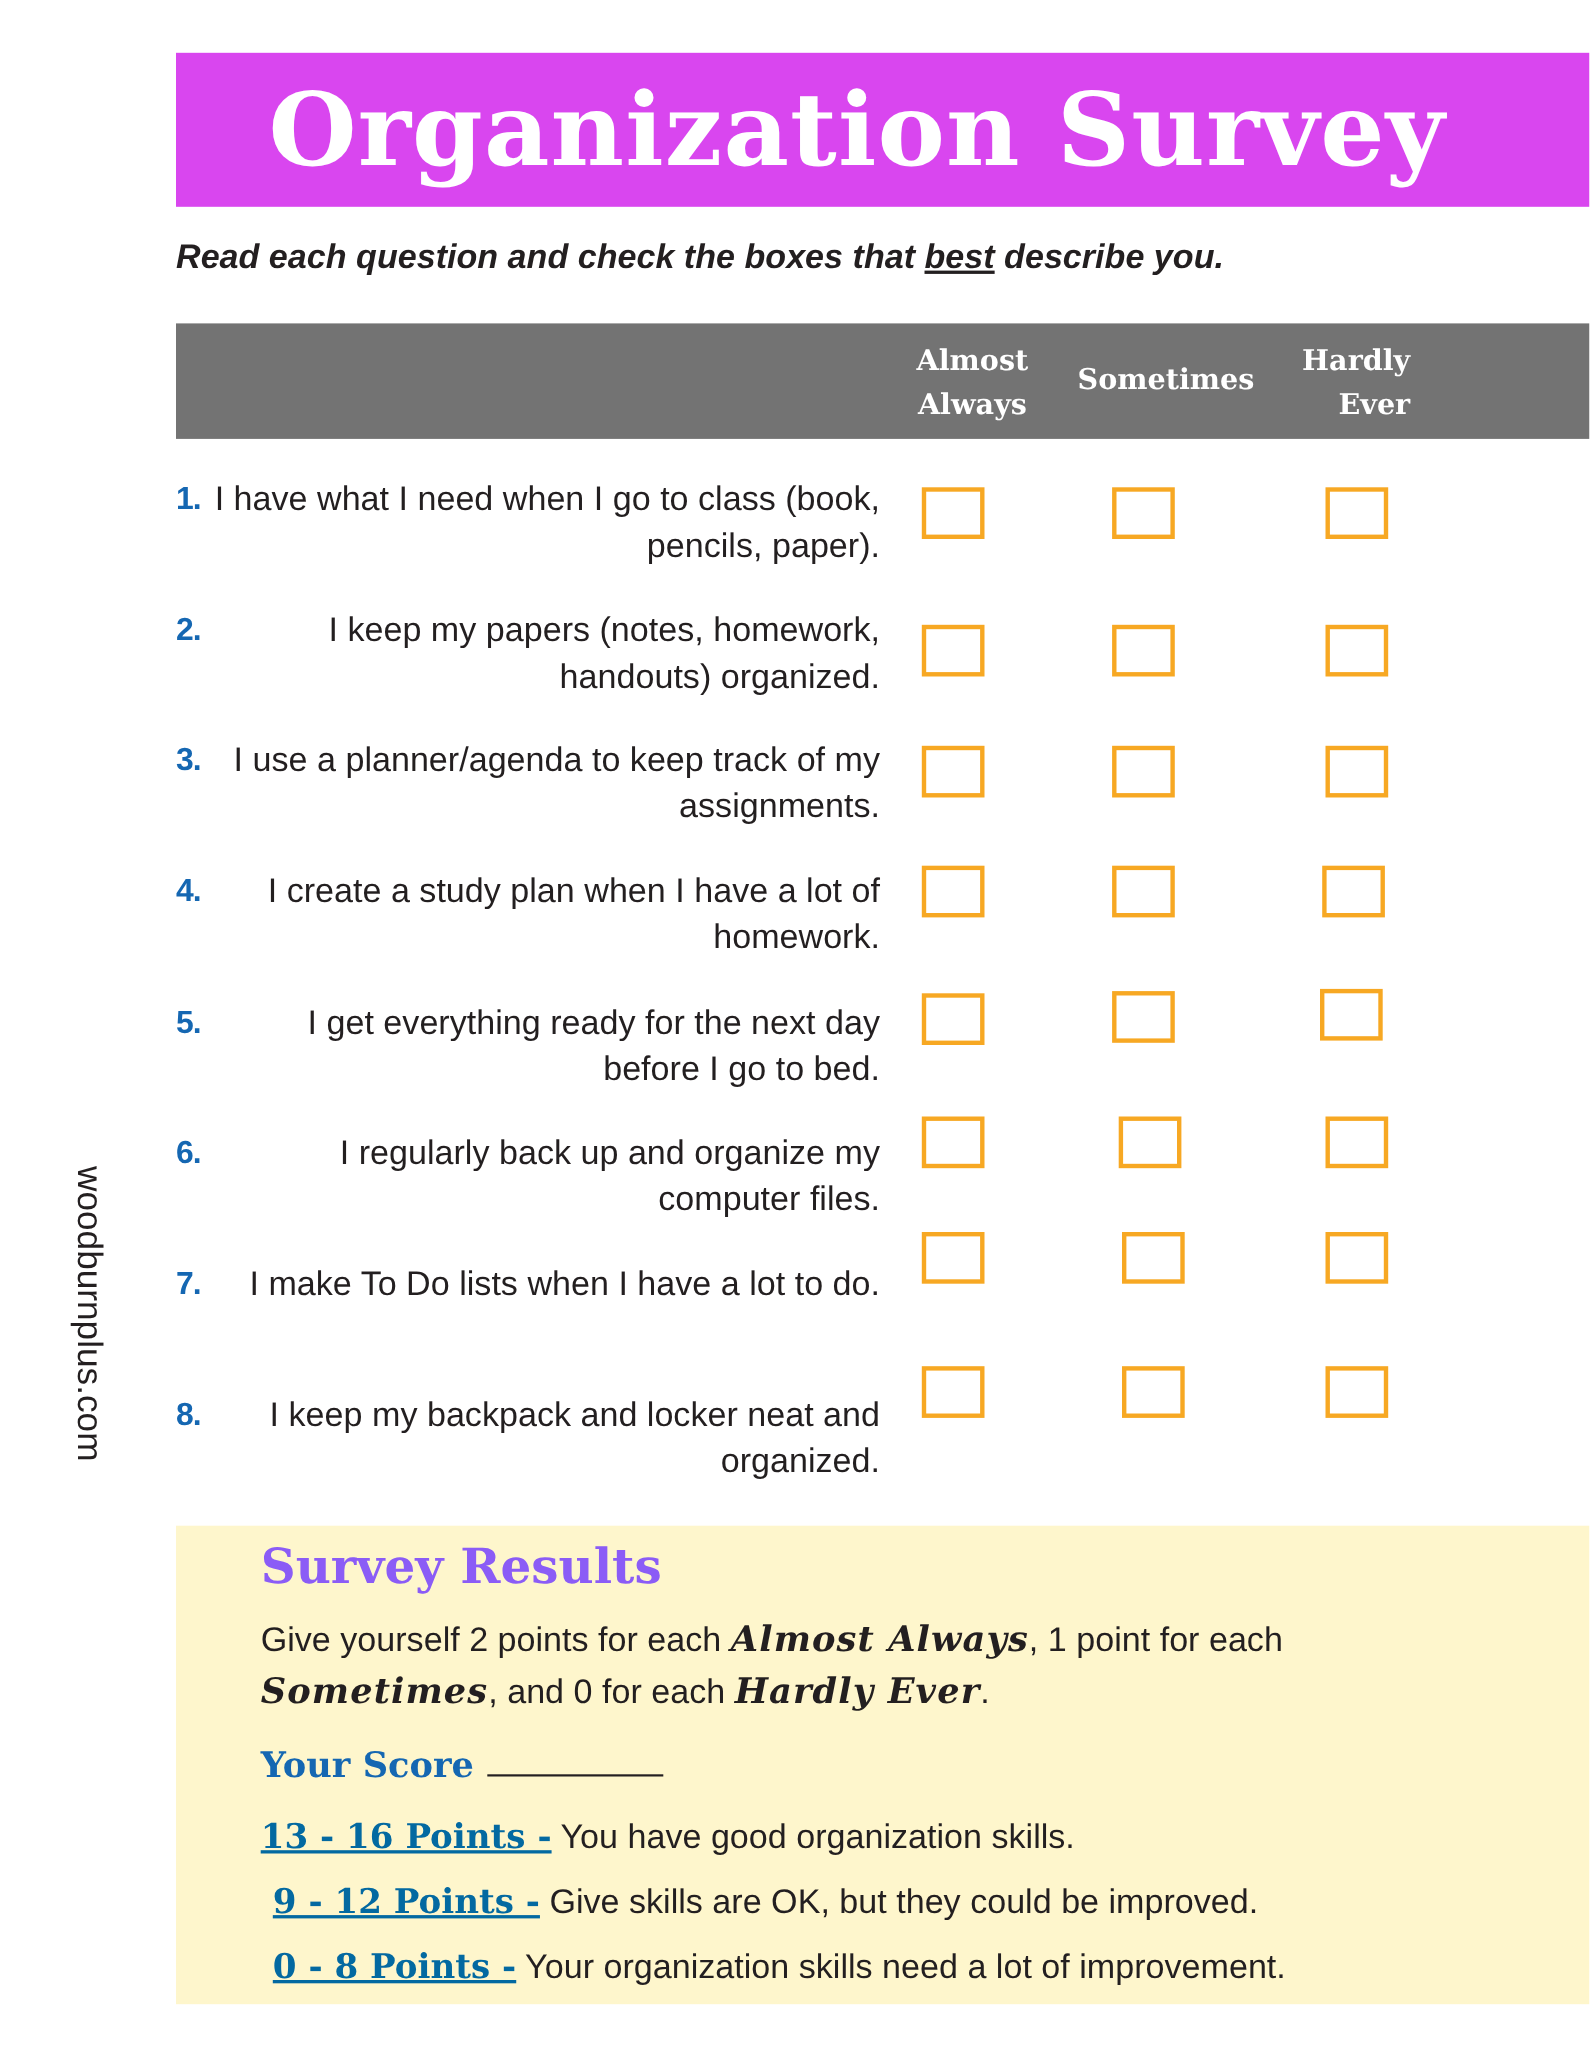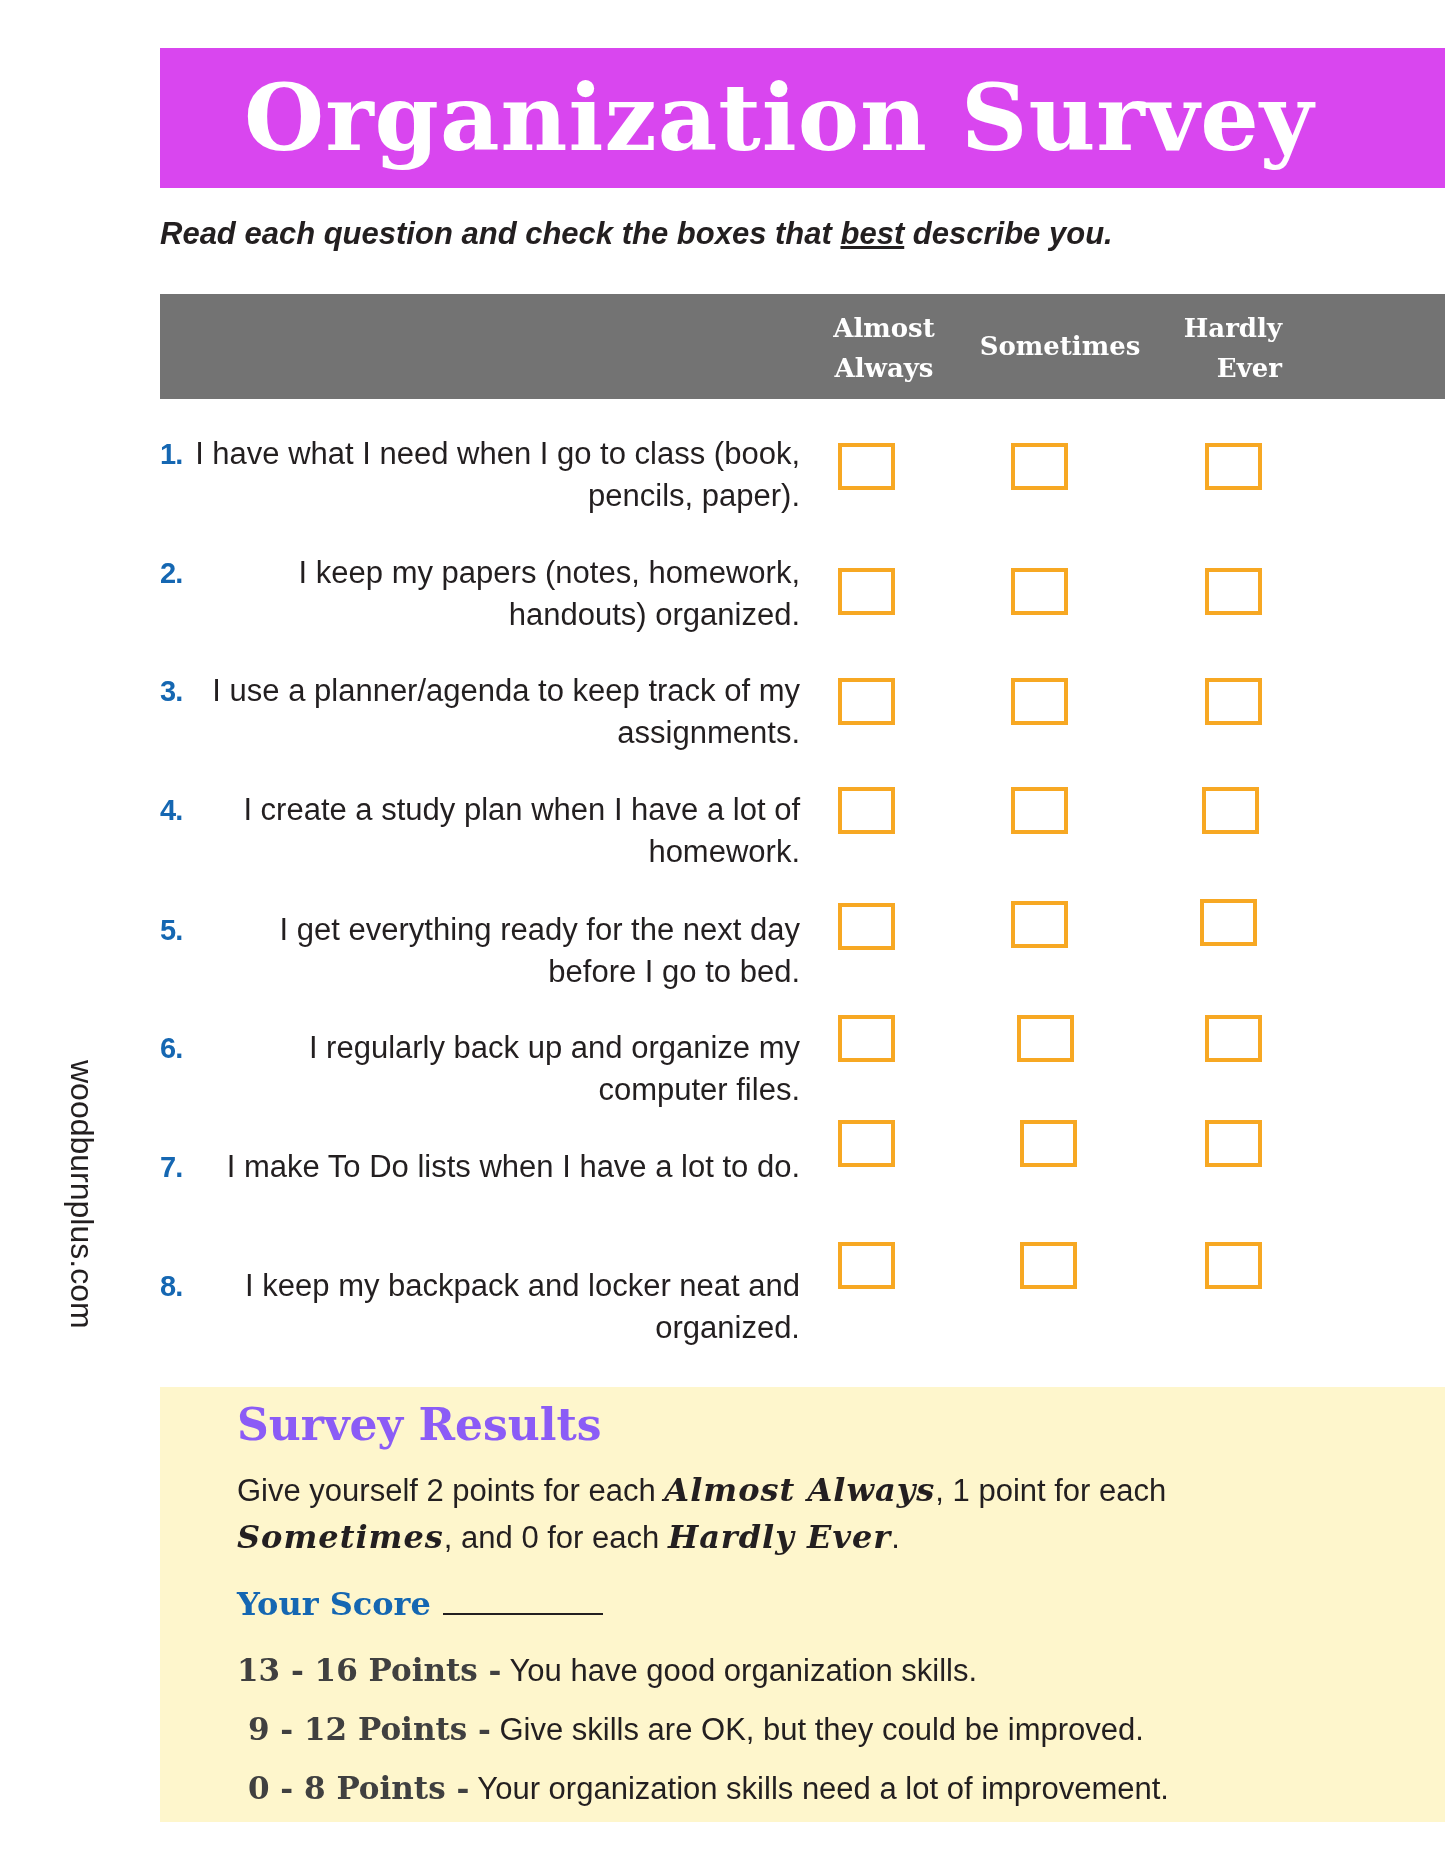--- a/index.html
+++ b/index.html
@@ -77,21 +77,21 @@
     font-size:32px; color:#1567b2; white-space:nowrap;
   }
   .score-blank {
     display:inline-block; width:160px; border-bottom:2px solid #231f20;
     margin-left:12px; height:30px; vertical-align:baseline;
   }
   .range-row {
     position:absolute; white-space:nowrap; font-size:31px; color:#231f20;
   }
   .range-label {
-    font-family:"DejaVu Serif", serif; font-weight:bold; color:#404040; font-size:31px;
+    font-family:"DejaVu Serif", serif; font-weight:bold; color:#0369a1; font-size:31px;text-decoration:underline;
   }
 </style>
 </head>
 <body>
 
 <div class="banner">
   <div class="banner-title">Organization Survey</div>
 </div>
 
 <div class="instructions"><span>Read each question and check the boxes that </span><u>best</u><span> describe you.</span></div>

